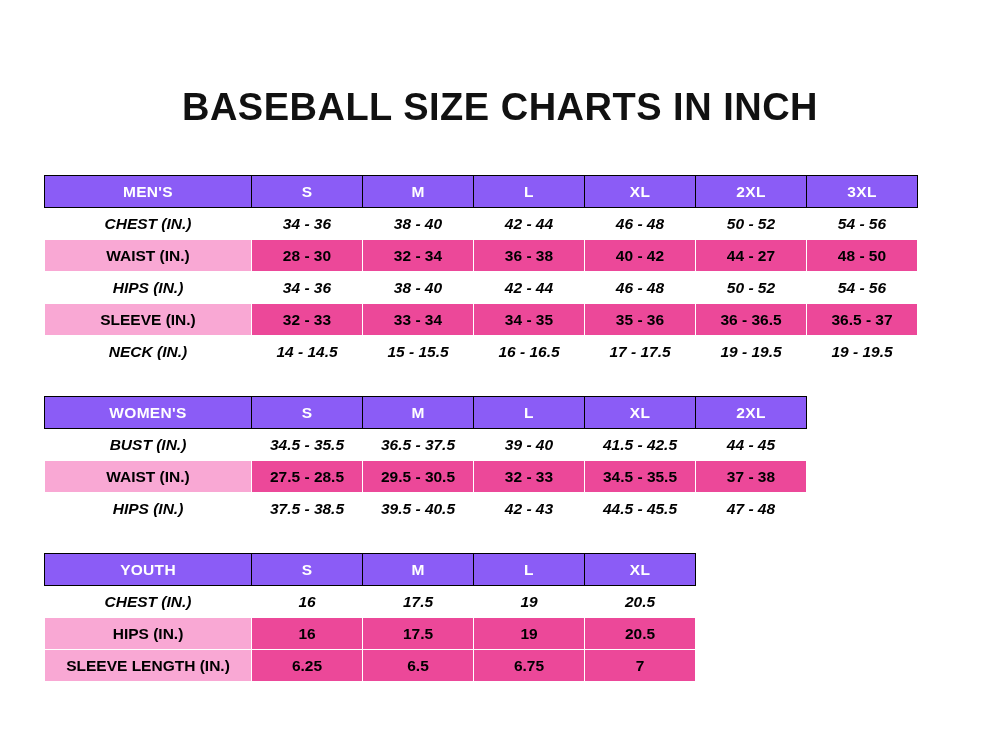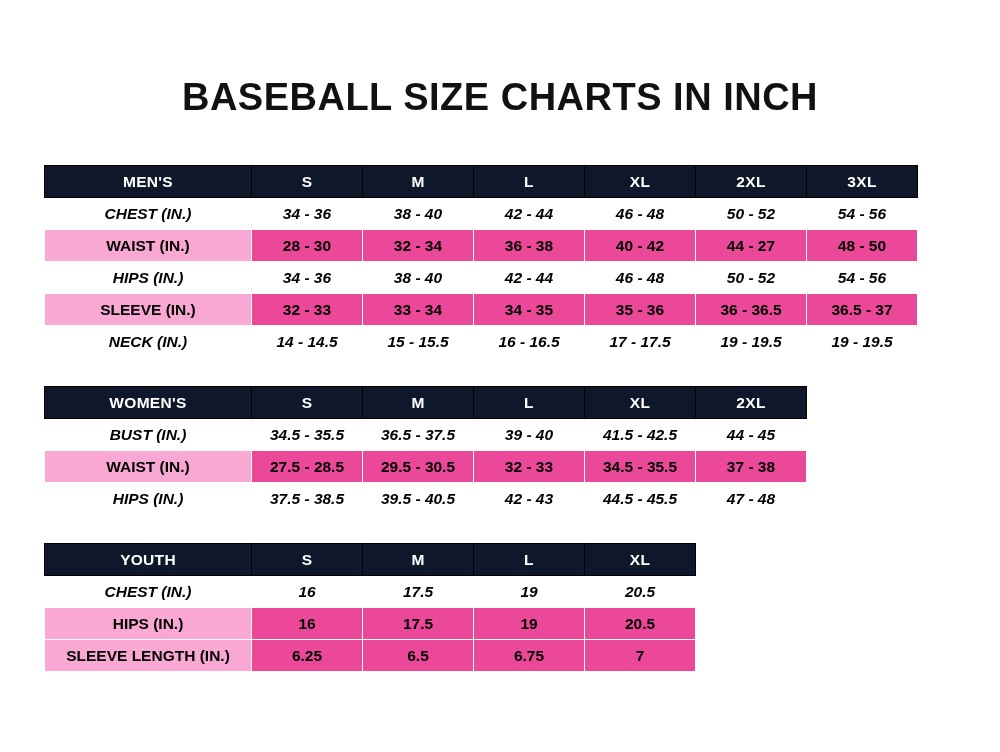--- a/index.html
+++ b/index.html
@@ -19,21 +19,21 @@
     width: 1000px;
     height: 752px;
     background: #ffffff;
   }
   .title {
     text-align: center;
     font-size: 38px;
     font-weight: bold;
     letter-spacing: 0.5px;
     color: #111111;
-    margin: 2px;
+    margin: 12px;
     padding-top: 74px;
     font-family: "Liberation Sans", sans-serif;
   }
   .tables-wrap {
     margin-top: 46px;
     padding-left: 44px;
     padding-right: 44px;
   }
   table.size-table {
     border-collapse: collapse;
@@ -45,21 +45,21 @@
   table.size-table td, table.size-table th {
     border: 1px solid #ffffff;
     text-align: center;
     height: 31px;
     padding: 0 4px;
     white-space: nowrap;
     font-weight: bold;
     font-family: "Liberation Sans", sans-serif;
   }
   table.size-table thead th {
-    background: #0f172a;
+    background: #8b5cf6;
     color: #ffffff;
     font-size: 15.5px;
     letter-spacing: 0.3px;
     border: 1px solid #000000;
   }
   table.size-table tbody tr.odd td {
     background: #ffffff;
     font-style: italic;
   }
   table.size-table tbody tr.even td {

